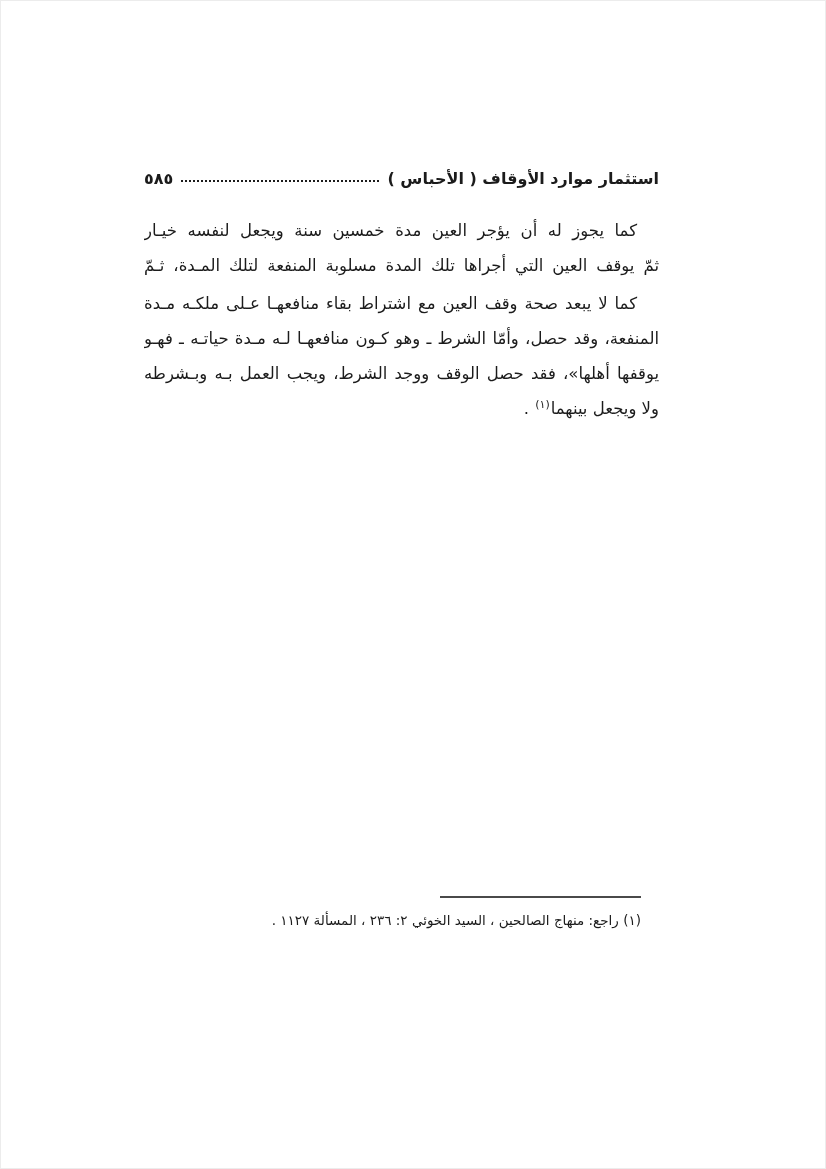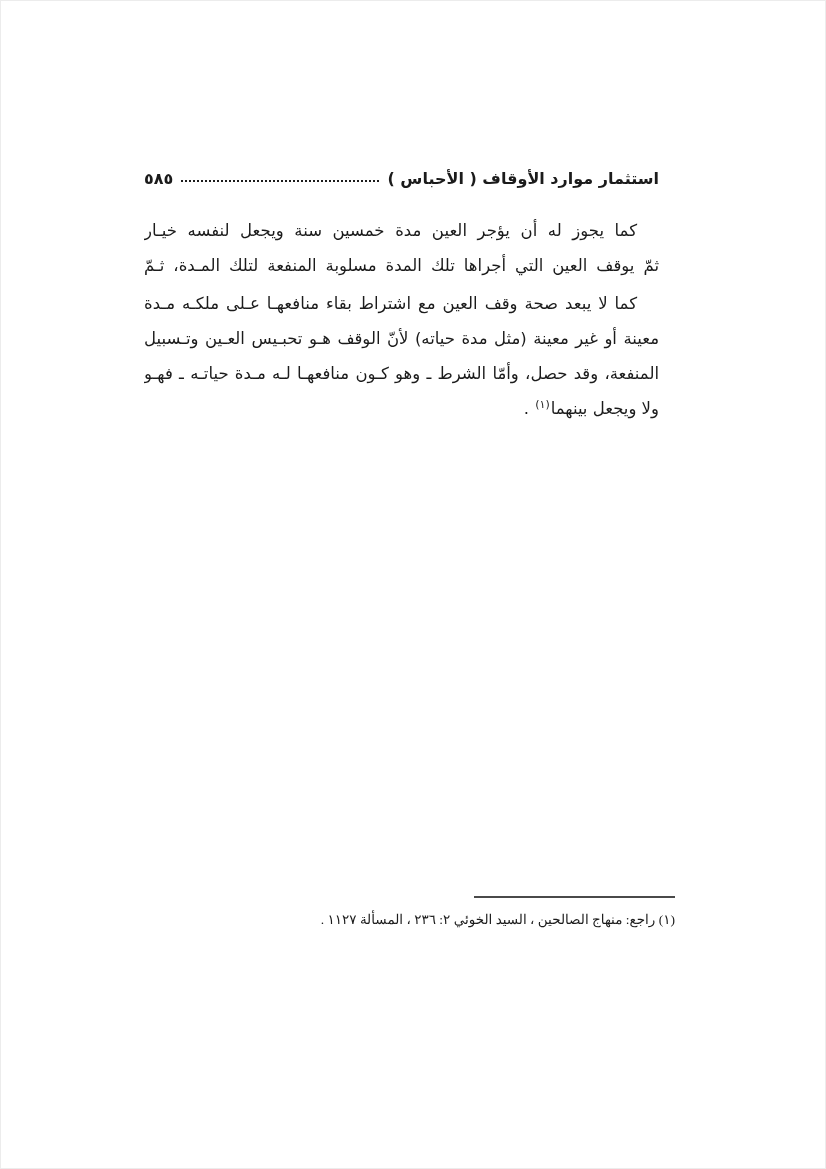--- a/index.html
+++ b/index.html
@@ -73,23 +73,22 @@
     font-size: 11px;
     line-height: 0;
     vertical-align: 6px;
     margin: 0 1px;
   }
 
   
   .footnote {
     position: absolute;
     top: 895px;
-    right: 150px;
+    right: 184px;
     width: 515px;
-    font-family: Liberation Serif, serif;
   }
   .fn-sep {
     width: 201px;
     height: 0;
     border-top: 2px solid #4a4a4a;
     margin: 0 0 11px 0; 
   }
   .fn-text {
     margin: 0;
     font-size: 13.5px;
@@ -110,22 +109,22 @@
 
   <div class="body-text">
 
     <div class="para">
       <div class="line indent">كما يجوز له أن يؤجر العين مدة خمسين سنة ويجعل لنفسه خيـار الفـسخ،</div>
       <div class="line">ثمّ يوقف العين التي أجراها تلك المدة مسلوبة المنفعة لتلك المـدة، ثـمّ يفـسخ</div>
     </div>
 
     <div class="para">
       <div class="line indent">كما لا يبعد صحة وقف العين مع اشتراط بقاء منافعهـا عـلى ملكـه مـدة</div>
-      <div class="line">معينة أو غير معينة (مثل مدة حياته) لأنّ الوقف هـو تحبـيس العـين وتـسبيل</div>
       <div class="line">المنفعة، وقد حصل، وأمّا الشرط ـ وهو كـون منافعهـا لـه مـدة حياتـه ـ فهـو</div>
+      <div class="line">يوقفها أهلها»، فقد حصل الوقف ووجد الشرط، ويجب العمل بـه وبـشرطه</div>
       <div class="line end">
         <span>ولا ويجعل بينهما</span><sup class="fn-ref">(١)</sup><span> .</span>
       </div>
     </div>
 
   </div>
 
   <div class="footnote">
     <div class="fn-sep"></div>
     <p class="fn-text">(١) راجع: منهاج الصالحين ، السيد الخوئي ٢: ٢٣٦ ، المسألة ١١٢٧ .</p>

